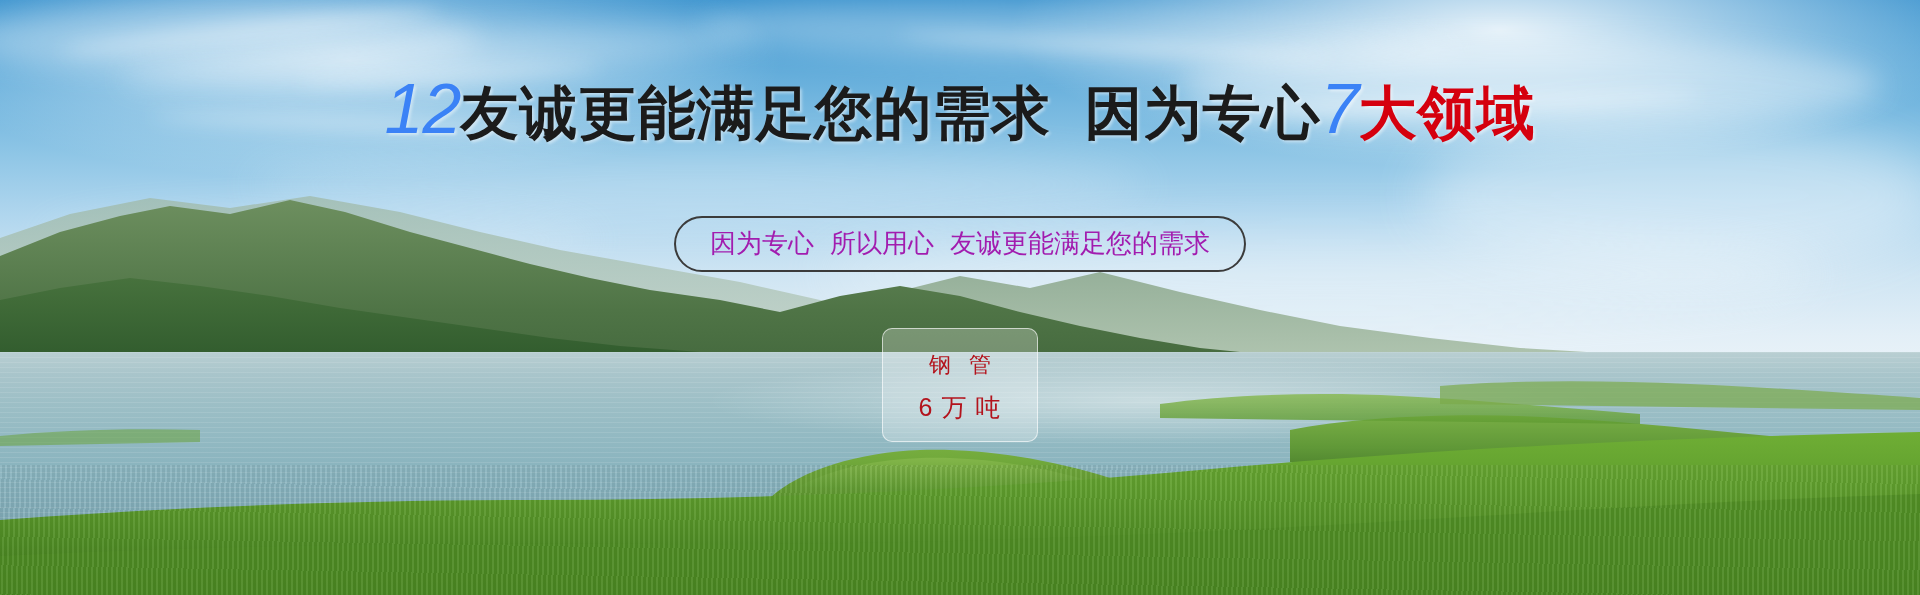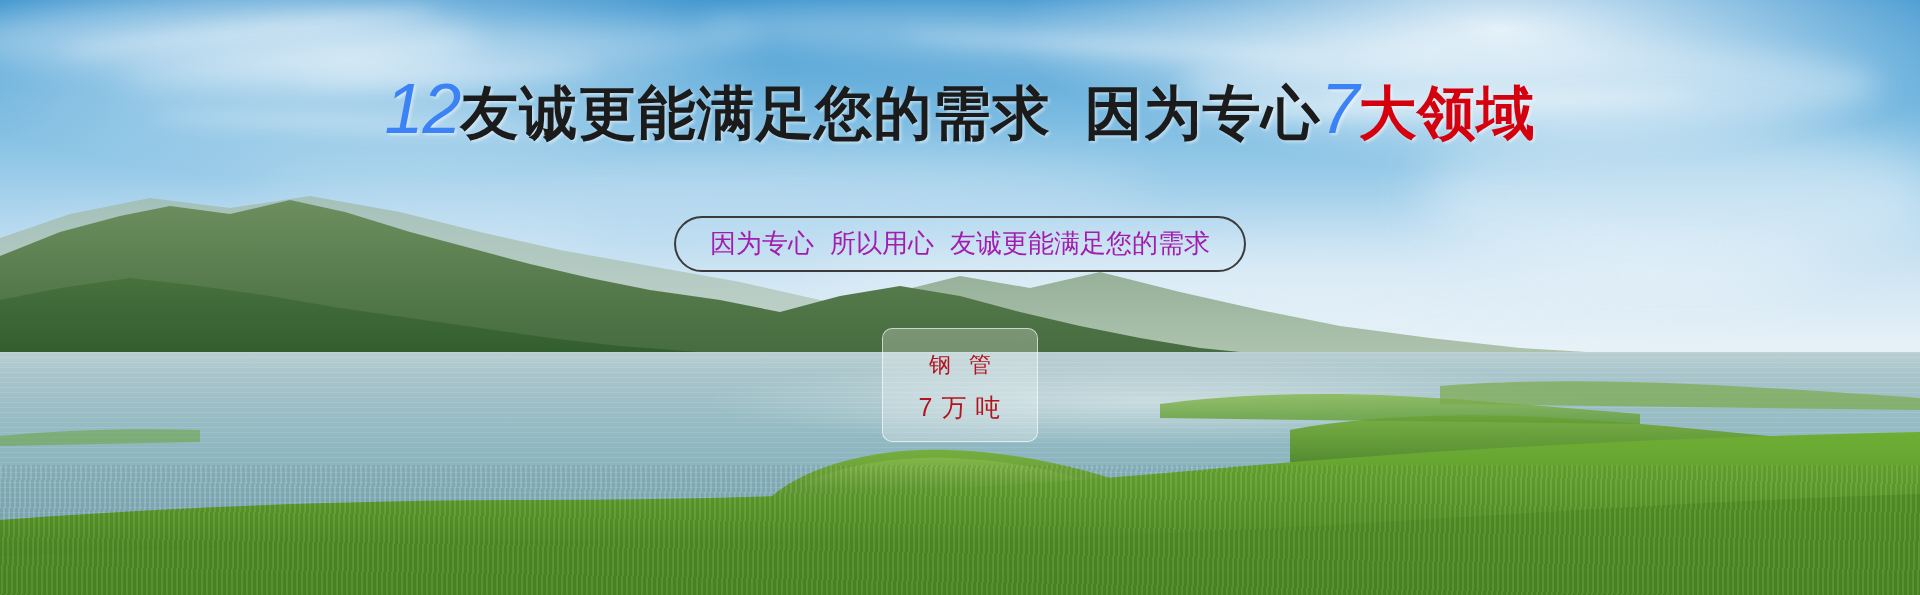--- a/index.html
+++ b/index.html
@@ -246,21 +246,21 @@
 
     <div class="pill">
       <span>因为专心</span><span class="sp"></span><span>所以用心</span><span class="sp"></span><span>友诚更能满足您的需求</span>
     </div>
 
     <div class="cards">
 
       <div class="card">
         <div class="label">钢 管</div>
         <div class="value">
-          <span>7 万 吨</span>
+          <span>6 万 吨</span>
         </div>
       </div>
 
 
 
     </div>
   </div>
 </div>
 
 </body></html>

